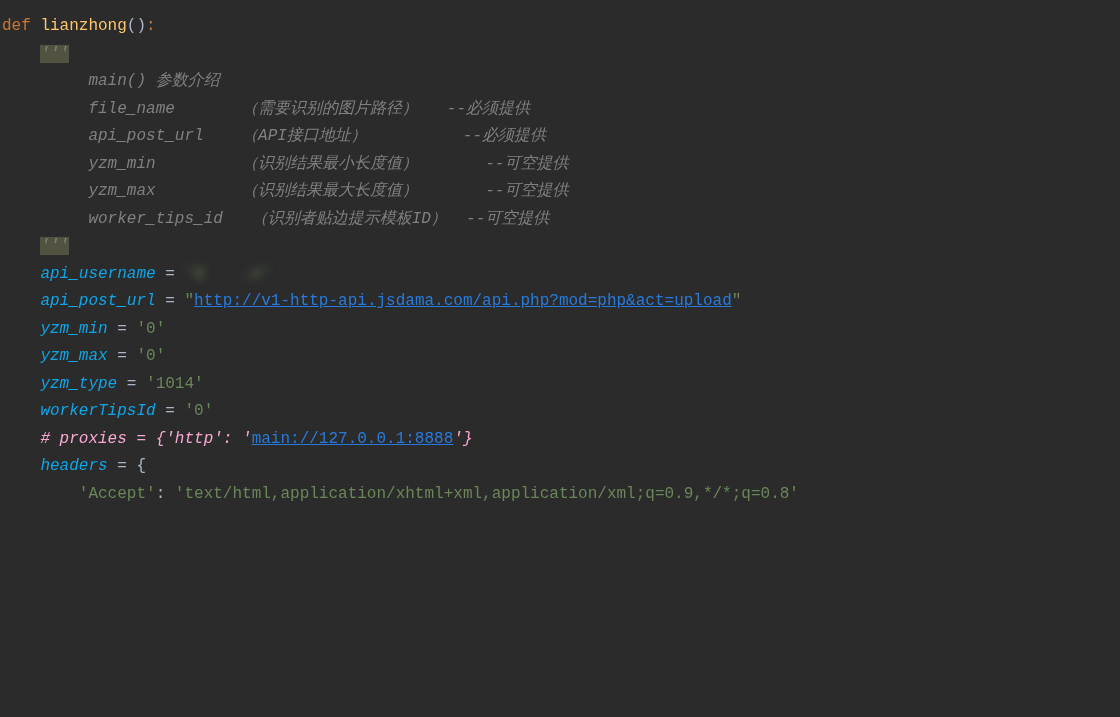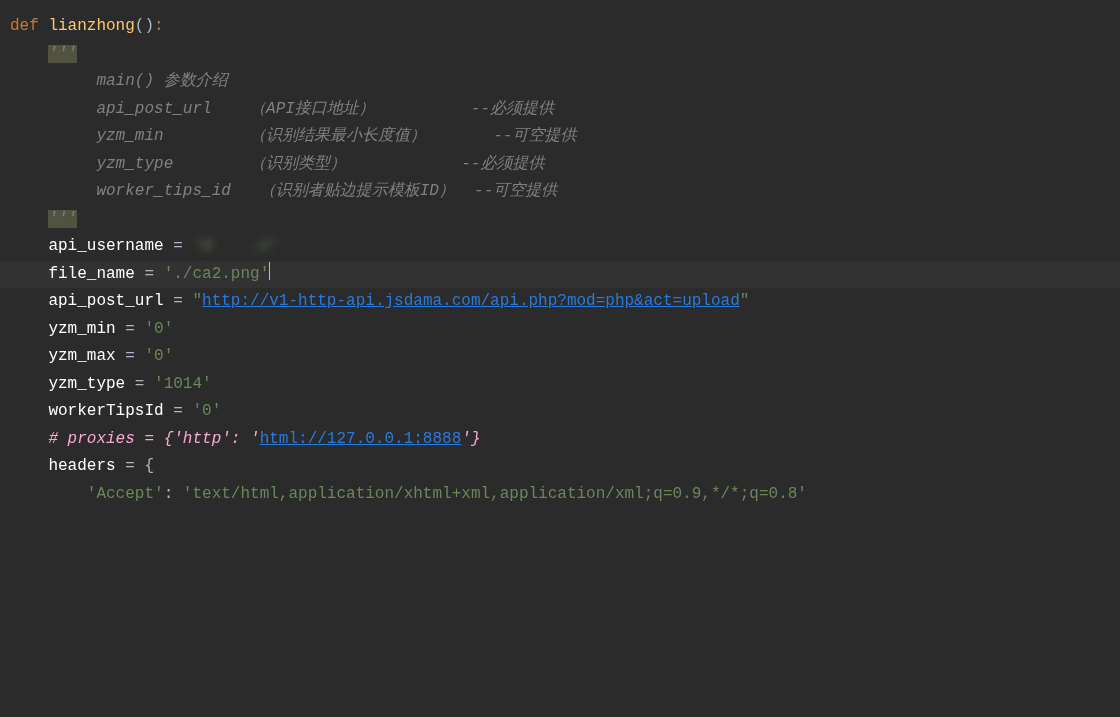--- a/index.html
+++ b/index.html
@@ -13,21 +13,21 @@
       font-size: 16px;
       color: #a9b7c6;
       width: 1120px;
       height: 717px;
       overflow: hidden;
       line-height: 1.72;
       padding-top: 13px;
     }
     .code-line {
       white-space: pre;
-      padding-left: 10px;
+      padding-left: 2px;
     }
     .highlighted-line {
       background-color: #323232;
     }
     .keyword-def {
       color: #cc7832;
     }
     .func-name {
       color: #ffc66d;
     }
@@ -41,21 +41,22 @@
       background-color: #515240;
       color: #808080;
       font-style: italic;
     }
     .docstring-text {
       color: #808080;
       font-style: italic;
       margin-top: 20px;
     }
     .var-name {
-      color: #ffffff;
+      color: #0ea5e9;
+      font-style: italic;
     }
     .equals {
       color: #a9b7c6;
     }
     .string {
       color: #6a8759;
     }
     .string-obscured {
       color: #6a8759;
       filter: blur(4px);
@@ -79,29 +80,29 @@
       top: -2px;
     }
   </style>
 </head>
 <body>
 
 <div>
   <div class="code-line"><span class="keyword-def">def </span><span class="func-name">lianzhong</span><span class="paren">()</span><span class="colon">:</span></div>
   <div class="code-line"><span class="docstring-text">    </span><span class="docstring-quotes">'''</span></div>
   <div class="code-line"><span class="docstring-text">         main() 参数介绍</span></div>
+  <div class="code-line"><span class="docstring-text">         file_name       （需要识别的图片路径）   --必须提供</span></div>
   <div class="code-line"><span class="docstring-text">         api_post_url    （API接口地址）          --必须提供</span></div>
   <div class="code-line"><span class="docstring-text">         yzm_min         （识别结果最小长度值）       --可空提供</span></div>
-  <div class="code-line"><span class="docstring-text">         yzm_type        （识别类型）            --必须提供</span></div>
+  <div class="code-line"><span class="docstring-text">         yzm_max         （识别结果最大长度值）       --可空提供</span></div>
   <div class="code-line"><span class="docstring-text">         worker_tips_id   （识别者贴边提示模板ID）  --可空提供</span></div>
   <div class="code-line"><span class="docstring-text">    </span><span class="docstring-quotes">'''</span></div>
   <div class="code-line"><span class="var-name">    api_username </span><span class="equals">= </span><span class="string-obscured">'d    .o'</span></div>
-  <div class="code-line highlighted-line"><span class="var-name">    file_name </span><span class="equals">= </span><span class="string">'./ca2.png'</span><span class="cursor-bar"></span></div>
   <div class="code-line"><span class="var-name">    api_post_url </span><span class="equals">= </span><span class="string">"</span><span class="url-link">http://v1-http-api.jsdama.com/api.php?mod=php&amp;act=upload</span><span class="string">"</span></div>
   <div class="code-line"><span class="var-name">    yzm_min </span><span class="equals">= </span><span class="string">'0'</span></div>
   <div class="code-line"><span class="var-name">    yzm_max </span><span class="equals">= </span><span class="string">'0'</span></div>
   <div class="code-line"><span class="var-name">    yzm_type </span><span class="equals">= </span><span class="string">'1014'</span></div>
   <div class="code-line"><span class="var-name">    workerTipsId </span><span class="equals">= </span><span class="string">'0'</span></div>
   <div class="code-line"><span></span></div>
-  <div class="code-line"><span class="comment">    # proxies = {'http': '</span><span class="url-link">html://127.0.0.1:8888</span><span class="comment">'}</span></div>
+  <div class="code-line"><span class="comment">    # proxies = {'http': '</span><span class="url-link">main://127.0.0.1:8888</span><span class="comment">'}</span></div>
   <div class="code-line"><span class="var-name">    headers </span><span class="equals">= </span><span class="paren">{</span></div>
   <div class="code-line"><span>        </span><span class="string">'Accept'</span><span class="paren">: </span><span class="string">'text/html,application/xhtml+xml,application/xml;q=0.9,*/*;q=0.8'</span></div>
 </div>
 
 </body></html>

